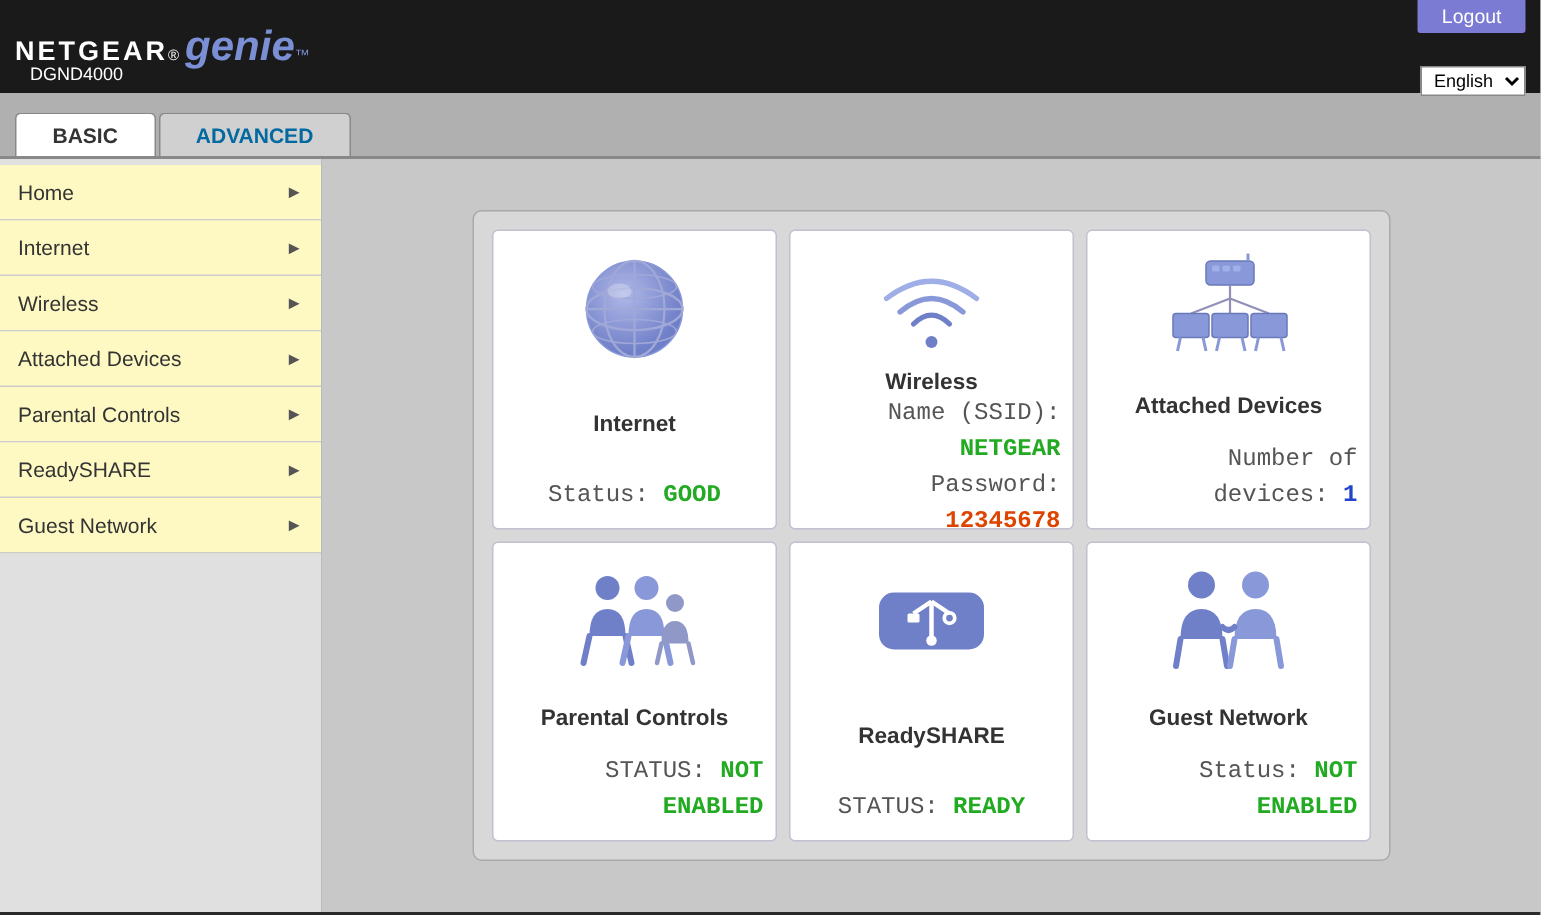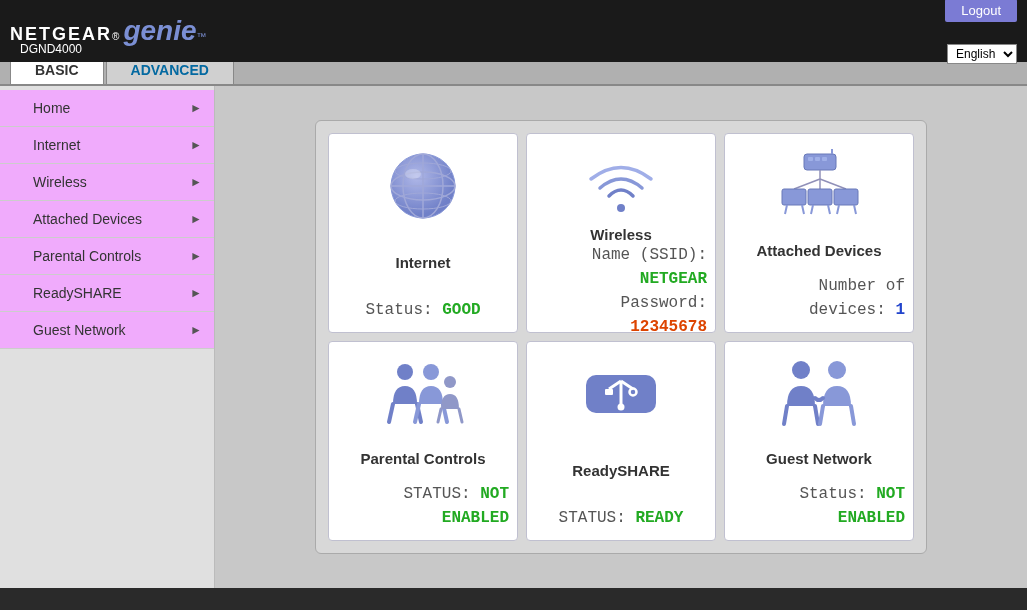--- a/index.html
+++ b/index.html
@@ -69,21 +69,21 @@
     #lang-select select {
       font-size: 12px;
       padding: 1px 4px;
       background: white;
       border: 1px solid #888;
     }
 
     
     #tab-bar {
       background: #b0b0b0;
-      height: 24px;
+      height: 44px;
       display: flex;
       align-items: flex-end;
       padding-left: 10px;
       gap: 2px;
       border-bottom: 2px solid #888;
     }
     .tab {
       padding: 6px 24px;
       font-size: 14px;
       font-weight: bold;
@@ -111,26 +111,26 @@
     #sidebar {
       width: 215px;
       background: #e0e0e0;
       border-right: 1px solid #bbb;
       padding-top: 4px;
     }
     .sidebar-item {
       display: flex;
       align-items: center;
       justify-content: space-between;
-      padding: 10px 12px 10px 33px;
+      padding: 10px 12px 10px 12px;
       font-size: 14px;
       color: #333;
       border-bottom: 1px solid #ccc;
       cursor: pointer;
-      background: #f0abfc;
+      background: #fef9c3;
     }
     .sidebar-arrow {
       color: #555;
       font-size: 12px;
     }
 
     
     #content {
       flex: 1;
       padding: 16px;

